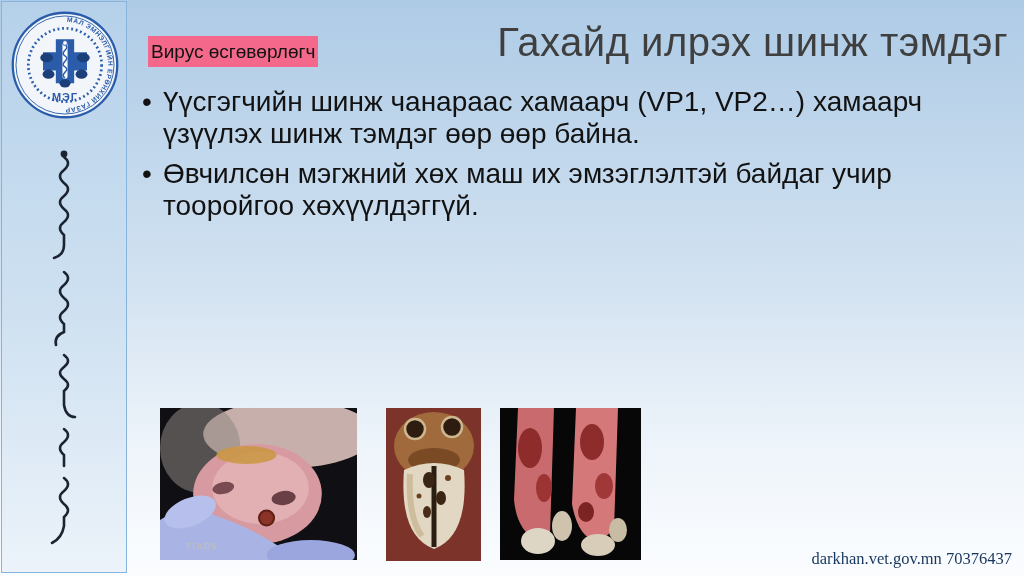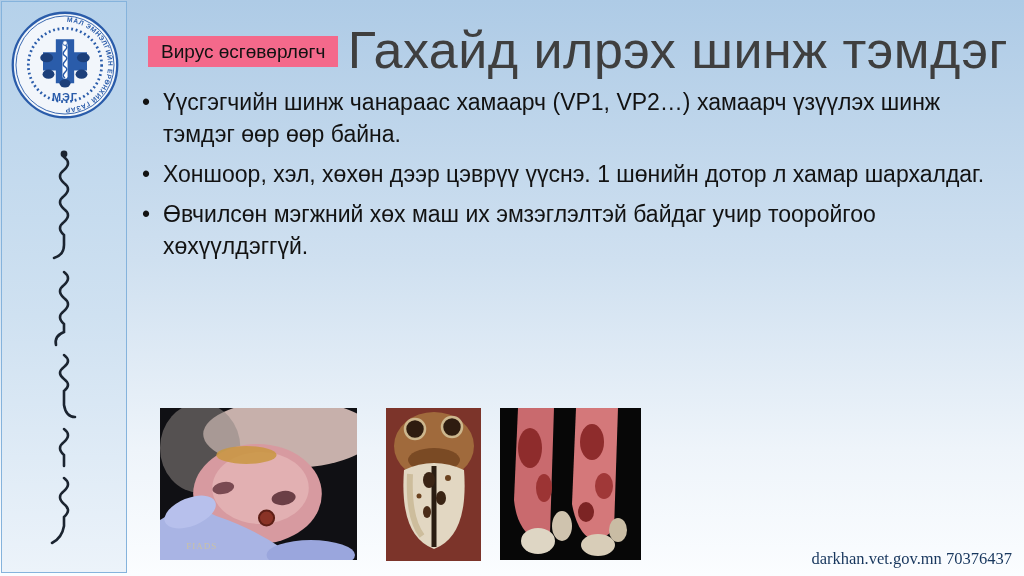--- a/index.html
+++ b/index.html
@@ -17,28 +17,28 @@
            border:1px solid var(--sidebar-border);
            background:linear-gradient(180deg,#b5d1ea 0%,#cfe1f1 55%,#ecf3fa 100%);}
   .logo{position:absolute;left:8px;top:8px;width:110px;height:110px;}
   .logo svg{width:100%;height:100%;}
   .ringtext{font-size:7.3px;font-weight:bold;letter-spacing:.6px;fill:var(--logo-blue);}
   .magtext{font-size:12px;font-weight:bold;letter-spacing:1px;fill:var(--logo-blue);}
   .script-svg{position:absolute;left:44px;top:146px;width:36px;height:402px;}
   .script-svg path{stroke:#1b2430;stroke-width:2.6;fill:none;stroke-linecap:round;}
   
   .badge{position:absolute;left:148px;top:36px;background:var(--badge-bg);
-         color:#121212;font-size:19px;line-height:23px;padding:4px 13px;}
+         color:#121212;font-size:19px;line-height:23px;padding:4px 3px;}
   
-  .title{position:absolute;top:20px;right:16px;font-size:52px;font-weight:400;
+  .title{position:absolute;top:20px;right:16px;font-size:40px;font-weight:400;
          color:var(--title-text);letter-spacing:.5px;white-space:nowrap;}
   
   .bullets{position:absolute;left:140px;top:86px;width:864px;list-style:none;}
   .bullets li{position:relative;padding-left:23px;margin-bottom:8px;
-              font-size:23px;line-height:32px;color:var(--body-text);}
+              font-size:28px;line-height:32px;color:var(--body-text);}
   .bullets li::before{content:"\2022";position:absolute;left:2px;top:0;}
   
   .photos{position:absolute;left:0;top:408px;width:1024px;height:153px;}
   .photo{position:absolute;top:0;height:152px;}
   .photo svg{width:100%;height:100%;display:block;}
   .p1{left:160px;width:197px;}
   .p2{left:386px;width:95px;height:153px;}
   .p3{left:500px;width:141px;}
   .wm{font-family:"Liberation Serif",serif;font-size:9px;fill:#c9c1a6;letter-spacing:1px;}
   
@@ -79,21 +79,20 @@
       <path d="M18,330 q8,6 0,13 q-8,6 0,13 q8,6 0,13 l0,9 q-2,12 -12,17"></path>
     </svg>
   </aside>
 
   <div class="badge">Вирус өсгөвөрлөгч</div>
 
   <h1 class="title">Гахайд илрэх шинж тэмдэг</h1>
 
   <ul class="bullets">
     <li>Үүсгэгчийн шинж чанараас хамаарч (VP1, VP2…) хамаарч үзүүлэх шинж тэмдэг өөр өөр байна.</li>
-    <li>Хоншоор, хэл, хөхөн дээр цэврүү үүснэ. 1 шөнийн дотор л хамар шархалдаг.</li>
     <li>Өвчилсөн мэгжний хөх маш их эмзэглэлтэй байдаг учир тооройгоо хөхүүлдэггүй.</li>
   </ul>
 
   <div class="photos">
 
     <figure class="photo p1">
       <svg viewBox="0 0 196 152" preserveAspectRatio="none">
         <rect width="196" height="152" fill="#101014"></rect>
         <ellipse cx="128" cy="26" rx="85" ry="34" fill="#c7b0ab"></ellipse>
         <ellipse cx="40" cy="40" rx="40" ry="45" fill="#8e8683" opacity="0.55"></ellipse>

